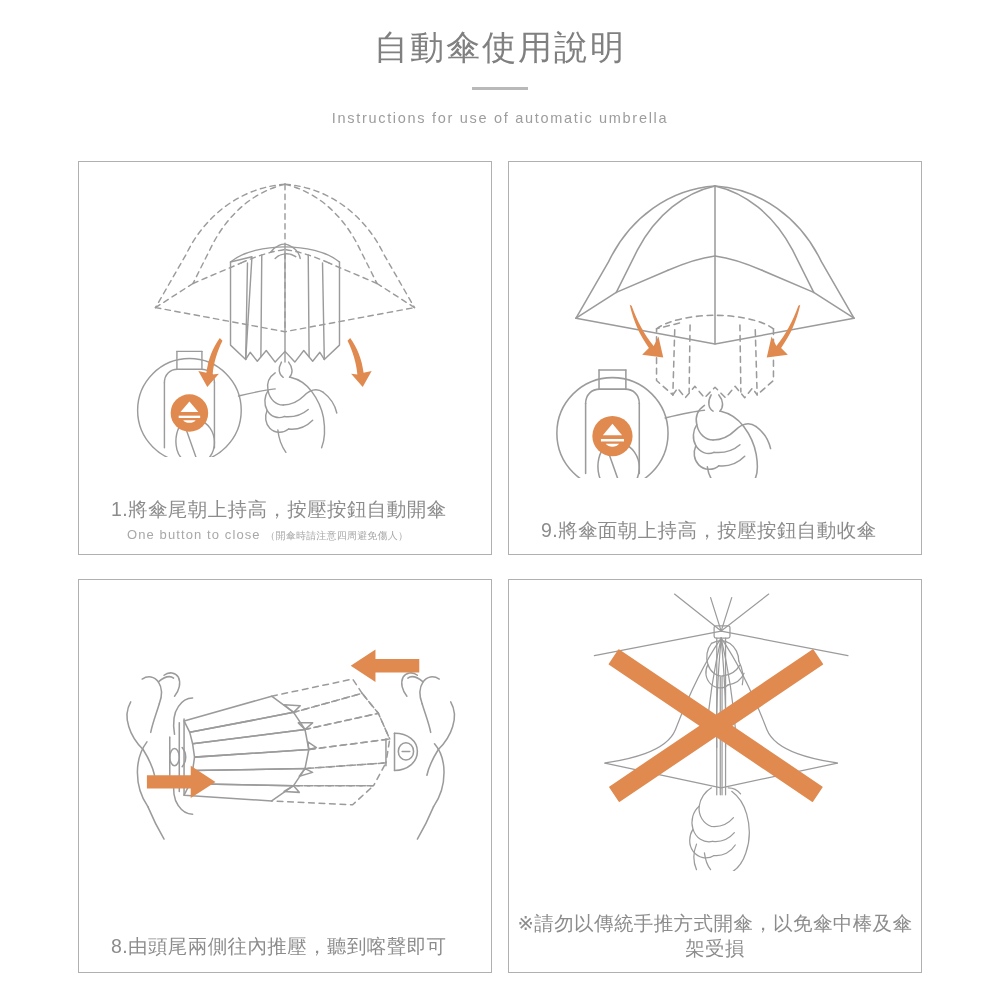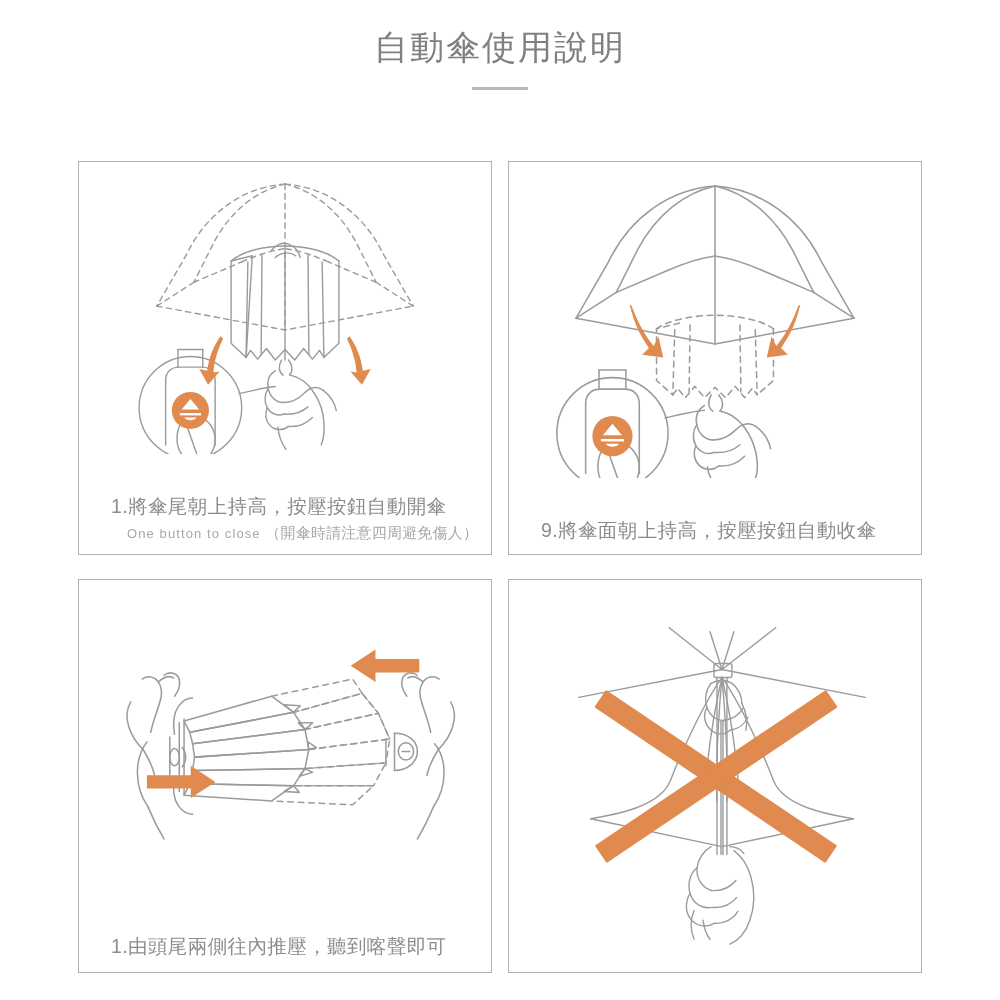--- a/index.html
+++ b/index.html
@@ -99,35 +99,36 @@
   }
   .cap-main.wrap { white-space: normal; }
   .cap-sub {
     font-size: 13px;
     color: #a8a8a8;
     letter-spacing: 1.1px;
     line-height: 1.5;
     margin-top: 2px;
   }
   .cap-sub .paren {
-    font-size: 15px;
+    font-size: 10px;
     letter-spacing: 0.2px;
   }
   .cap-main.align-left { text-align: left; padding-left: 26px; }
   .cap-sub.align-left  { text-align: left; padding-left: 42px; }
   .panel-4 .cap-main { text-align: center; }
 </style>
 </head>
 <body>
 
 <div class="page">
 
   <div class="header">
     <h1 class="title">自動傘使用說明</h1>
     <div class="divider"></div>
+    <p class="subtitle">Instructions for use of automatic umbrella</p>
   </div>
 
   <div class="grid">
 
     <div class="panel panel-1">
       <div class="art">
         <svg viewBox="0 0 414 330" preserveAspectRatio="xMidYMid meet">
           <g fill="none" stroke="#9b9b9b" stroke-width="1.6" stroke-linejoin="round" stroke-linecap="round">
 
             <g stroke-dasharray="6 5">
@@ -344,21 +345,21 @@
 
           <g fill="#e08a50">
             <path d="M62 205 L108 205 L108 195 L134 212 L108 229 L108 219 L62 219 Z"></path>
           </g>
           <g fill="#e08a50">
             <path d="M348 83 L302 83 L302 73 L276 90 L302 107 L302 97 L348 97 Z"></path>
           </g>
         </svg>
       </div>
       <div class="caption">
-        <div class="cap-main align-left">1.由頭尾兩側往內推壓，聽到喀聲即可</div>
+        <div class="cap-main align-left">8.由頭尾兩側往內推壓，聽到喀聲即可</div>
         <div class="cap-sub align-left"></div>
       </div>
     </div>
 
     <div class="panel panel-4">
       <div class="art">
         <svg viewBox="0 0 414 330" preserveAspectRatio="xMidYMid meet">
           <g fill="none" stroke="#9b9b9b" stroke-width="1.4" stroke-linejoin="round" stroke-linecap="round">
 
             <path d="M214 58 L161 16"></path>
@@ -401,16 +402,19 @@
             <path d="M195 310 C196 318 198 324 202 329"></path>
             <path d="M186 300 C182 310 182 320 186 329"></path>
           </g>
 
           <g>
             <rect x="68" y="155" width="280" height="21" rx="1" fill="#e08a50" transform="rotate(34 208 165)"></rect>
             <rect x="68" y="155" width="280" height="21" rx="1" fill="#e08a50" transform="rotate(-34 208 165)"></rect>
           </g>
         </svg>
       </div>
+      <div class="caption">
+        <div class="cap-main wrap">※請勿以傳統手推方式開傘，以免傘中棒及傘架受損</div>
+      </div>
     </div>
 
   </div>
 </div>
 
 </body></html>

